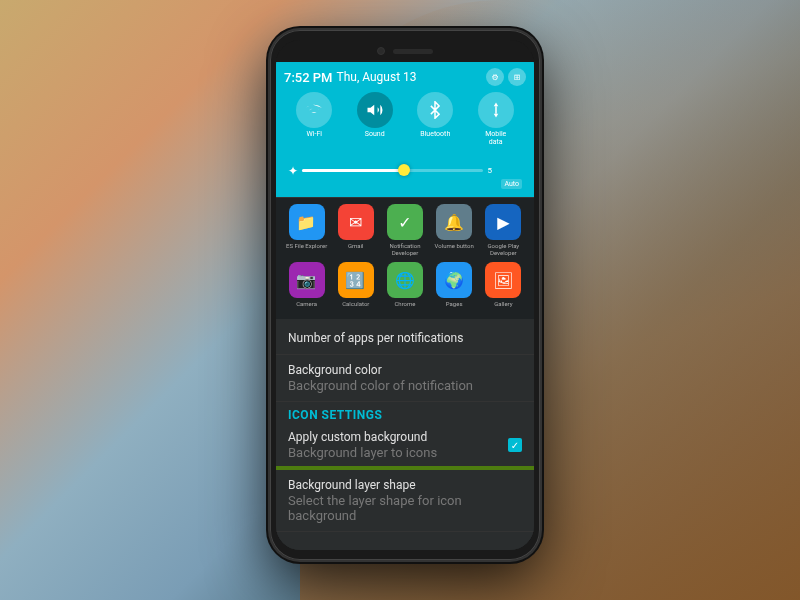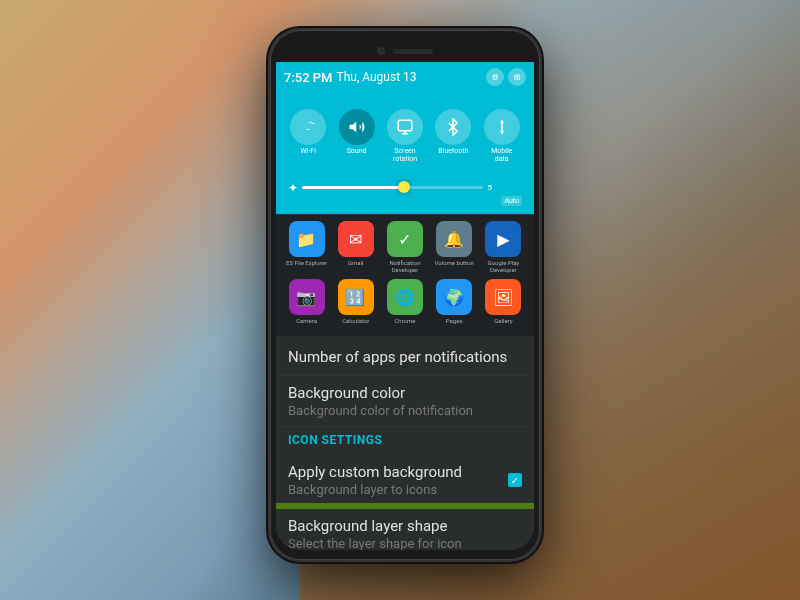--- a/index.html
+++ b/index.html
@@ -111,21 +111,21 @@
     .quick-panel {
       background: #00bcd4;
       padding: 6px 8px 8px;
       flex-shrink: 0;
     }
 
     .status-bar {
       display: flex;
       justify-content: space-between;
       align-items: center;
-      margin-bottom: 23px;
+      margin-bottom: 6px;
     }
     .status-time {
       color: white;
       font-size: 13px;
       font-weight: 500;
     }
     .status-date {
       color: white;
       font-size: 12px;
       flex: 1;
@@ -267,41 +267,40 @@
       background: #2a2d2e;
       overflow: hidden;
       padding: 4px 0;
     }
     .settings-item {
       padding: 8px 12px;
       border-bottom: 1px solid #333;
     }
     .settings-title {
       color: #e0e0e0;
-      font-size: 15px;
+      font-size: 12px;
       margin-bottom: 1px;
     }
     .settings-subtitle {
       color: #777;
       font-size: 13px;
     }
     .settings-section-header {
       padding: 6px 12px 2px;
       color: #00bcd4;
       font-size: 12px;
       font-weight: bold;
       letter-spacing: 0.5px;
     }
     .settings-item-row {
       display: flex;
       align-items: center;
       justify-content: space-between;
       padding: 6px 12px;
-      border-bottom: 6px solid #4d7c0f;
-      margin-top: 8px;
+      border-bottom: 4px solid #4d7c0f;
     }
     .settings-item-left {
       flex: 1;
     }
     .checkbox-checked {
       width: 14px;
       height: 14px;
       background: #00bcd4;
       border-radius: 2px;
       display: flex;
@@ -352,29 +351,20 @@
               <svg width="18" height="18" viewBox="0 0 24 24" fill="white">
                 <polygon points="11 5 6 9 2 9 2 15 6 15 11 19 11 5"></polygon>
                 <path d="M15.54 8.46a5 5 0 0 1 0 7.07"></path>
                 <path d="M19.07 4.93a10 10 0 0 1 0 14.14"></path>
               </svg>
             </div>
             <span class="toggle-label">Sound</span>
           </div>
           <div class="toggle-item">
             <div class="toggle-btn">
-              <svg width="18" height="18" viewBox="0 0 24 24" fill="white">
-                <rect x="3" y="3" width="18" height="14" rx="2" ry="2" fill="none" stroke="white" stroke-width="2"></rect>
-                <path d="M8 21h8M12 17v4" stroke="white" stroke-width="2"></path>
-              </svg>
-            </div>
-            <span class="toggle-label">Screen<br>rotation</span>
-          </div>
-          <div class="toggle-item">
-            <div class="toggle-btn">
               <svg width="18" height="18" viewBox="0 0 24 24" fill="none" stroke="white" stroke-width="2">
                 <polyline points="6.5 6.5 17.5 17.5 12 23 12 1 17.5 6.5 6.5 17.5"></polyline>
               </svg>
             </div>
             <span class="toggle-label">Bluetooth</span>
           </div>
           <div class="toggle-item">
             <div class="toggle-btn">
               <svg width="18" height="18" viewBox="0 0 24 24" fill="white">
                 <path d="M12 2l-3 5h6l-3-5zM12 22l3-5H9l3 5z"></path>

